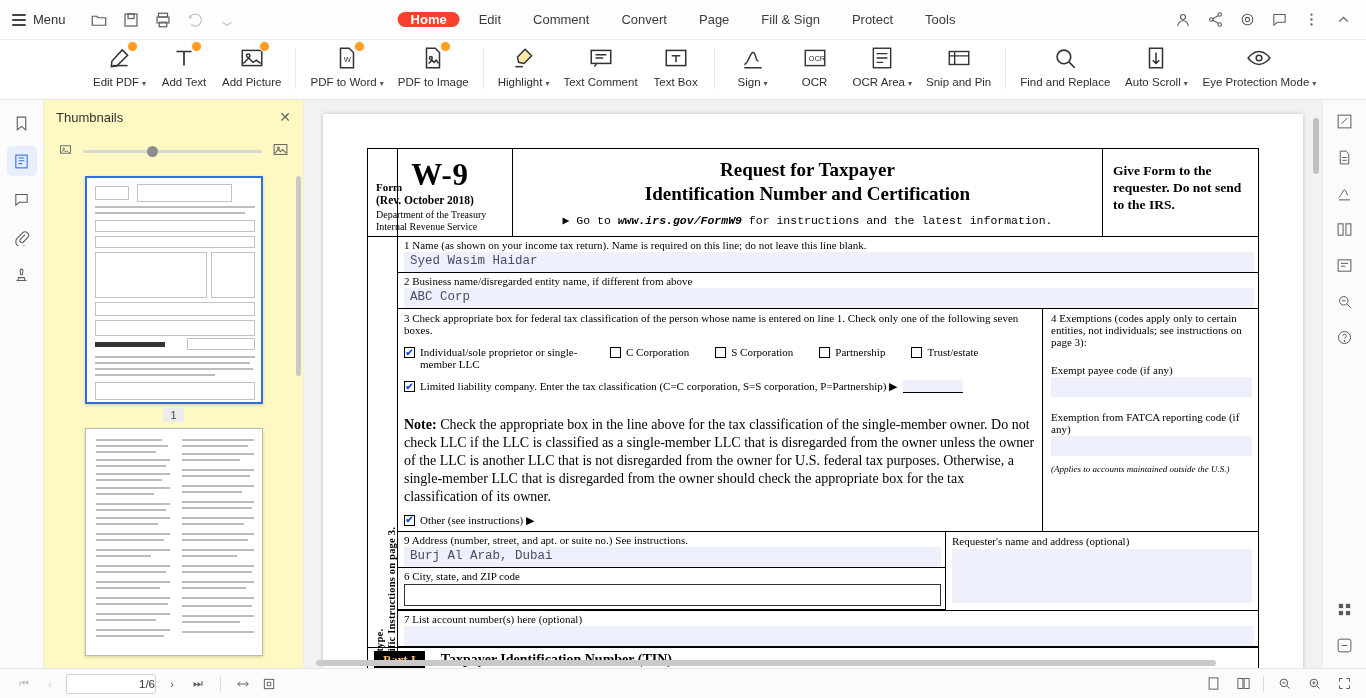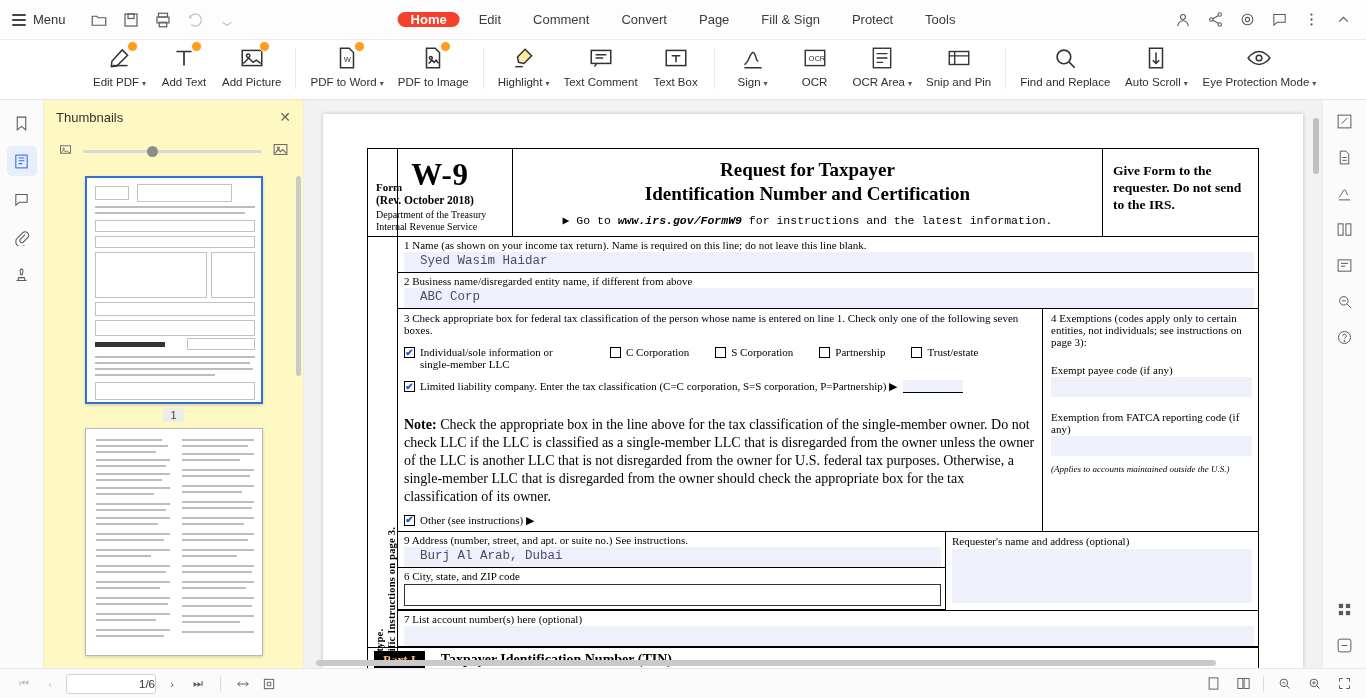--- a/index.html
+++ b/index.html
@@ -158,21 +158,21 @@
   .vtext {
     position:absolute; bottom:6px; left:6px;
     writing-mode: vertical-rl; transform: rotate(180deg);
     font-size:10.5px; font-weight:bold; line-height:1.15; letter-spacing:.2px;
   }
   .body { margin-left:30px; }
   .frow { border-bottom:1px solid #000; padding:2px 4px 0 6px; position:relative; }
   .lbl { font-size:11px; }
   .fill {
     background:#eef0fb; border-bottom:0px; font-family:"Liberation Mono", monospace;
-    font-size:12.5px; color:#4a4a6a; padding:2px 16px; margin-top:1px; height:20px;
+    font-size:12.5px; color:#4a4a6a; padding:2px 6px; margin-top:1px; height:20px;
   }
   .emptyfill { background:#eef0fb; height:20px; margin-top:1px;}
   .split { display:flex; }
   .col-left { flex:1; border-right:1px solid #000; padding:3px 6px 4px 6px; }
   .col-right { width:215px; padding:3px 6px 4px 8px; font-size:11px;}
   .cbrow { display:flex; align-items:flex-start; gap:5px; margin-top:6px; font-size:11px;}
   .cbox {
     width:11px; height:11px; border:1px solid #000; display:inline-flex;
     align-items:center; justify-content:center; font-size:10px; line-height:1;
     flex:0 0 auto; margin-top:1px; background:#fff;
@@ -652,21 +652,21 @@
             <div class="lbl">2  Business name/disregarded entity name, if different from above</div>
             <div class="fill">ABC Corp</div>
           </div>
 
           <div class="split" style="border-bottom:1px solid #000;">
             <div class="col-left">
               <div class="lbl">3  Check appropriate box for federal tax classification of the person whose name is entered on line 1. Check only one of the following seven boxes.</div>
               <div class="cb-group" style="margin-top:4px">
                 <div class="cbrow" style="max-width:180px">
                   <span class="cbox checked">✔</span>
-                  <span>Individual/sole information or single-member LLC</span>
+                  <span>Individual/sole proprietor or single-member LLC</span>
                 </div>
                 <div class="cbrow">
                   <span class="cbox"></span>
                   <span>C Corporation</span>
                 </div>
                 <div class="cbrow">
                   <span class="cbox"></span>
                   <span>S Corporation</span>
                 </div>
                 <div class="cbrow">

